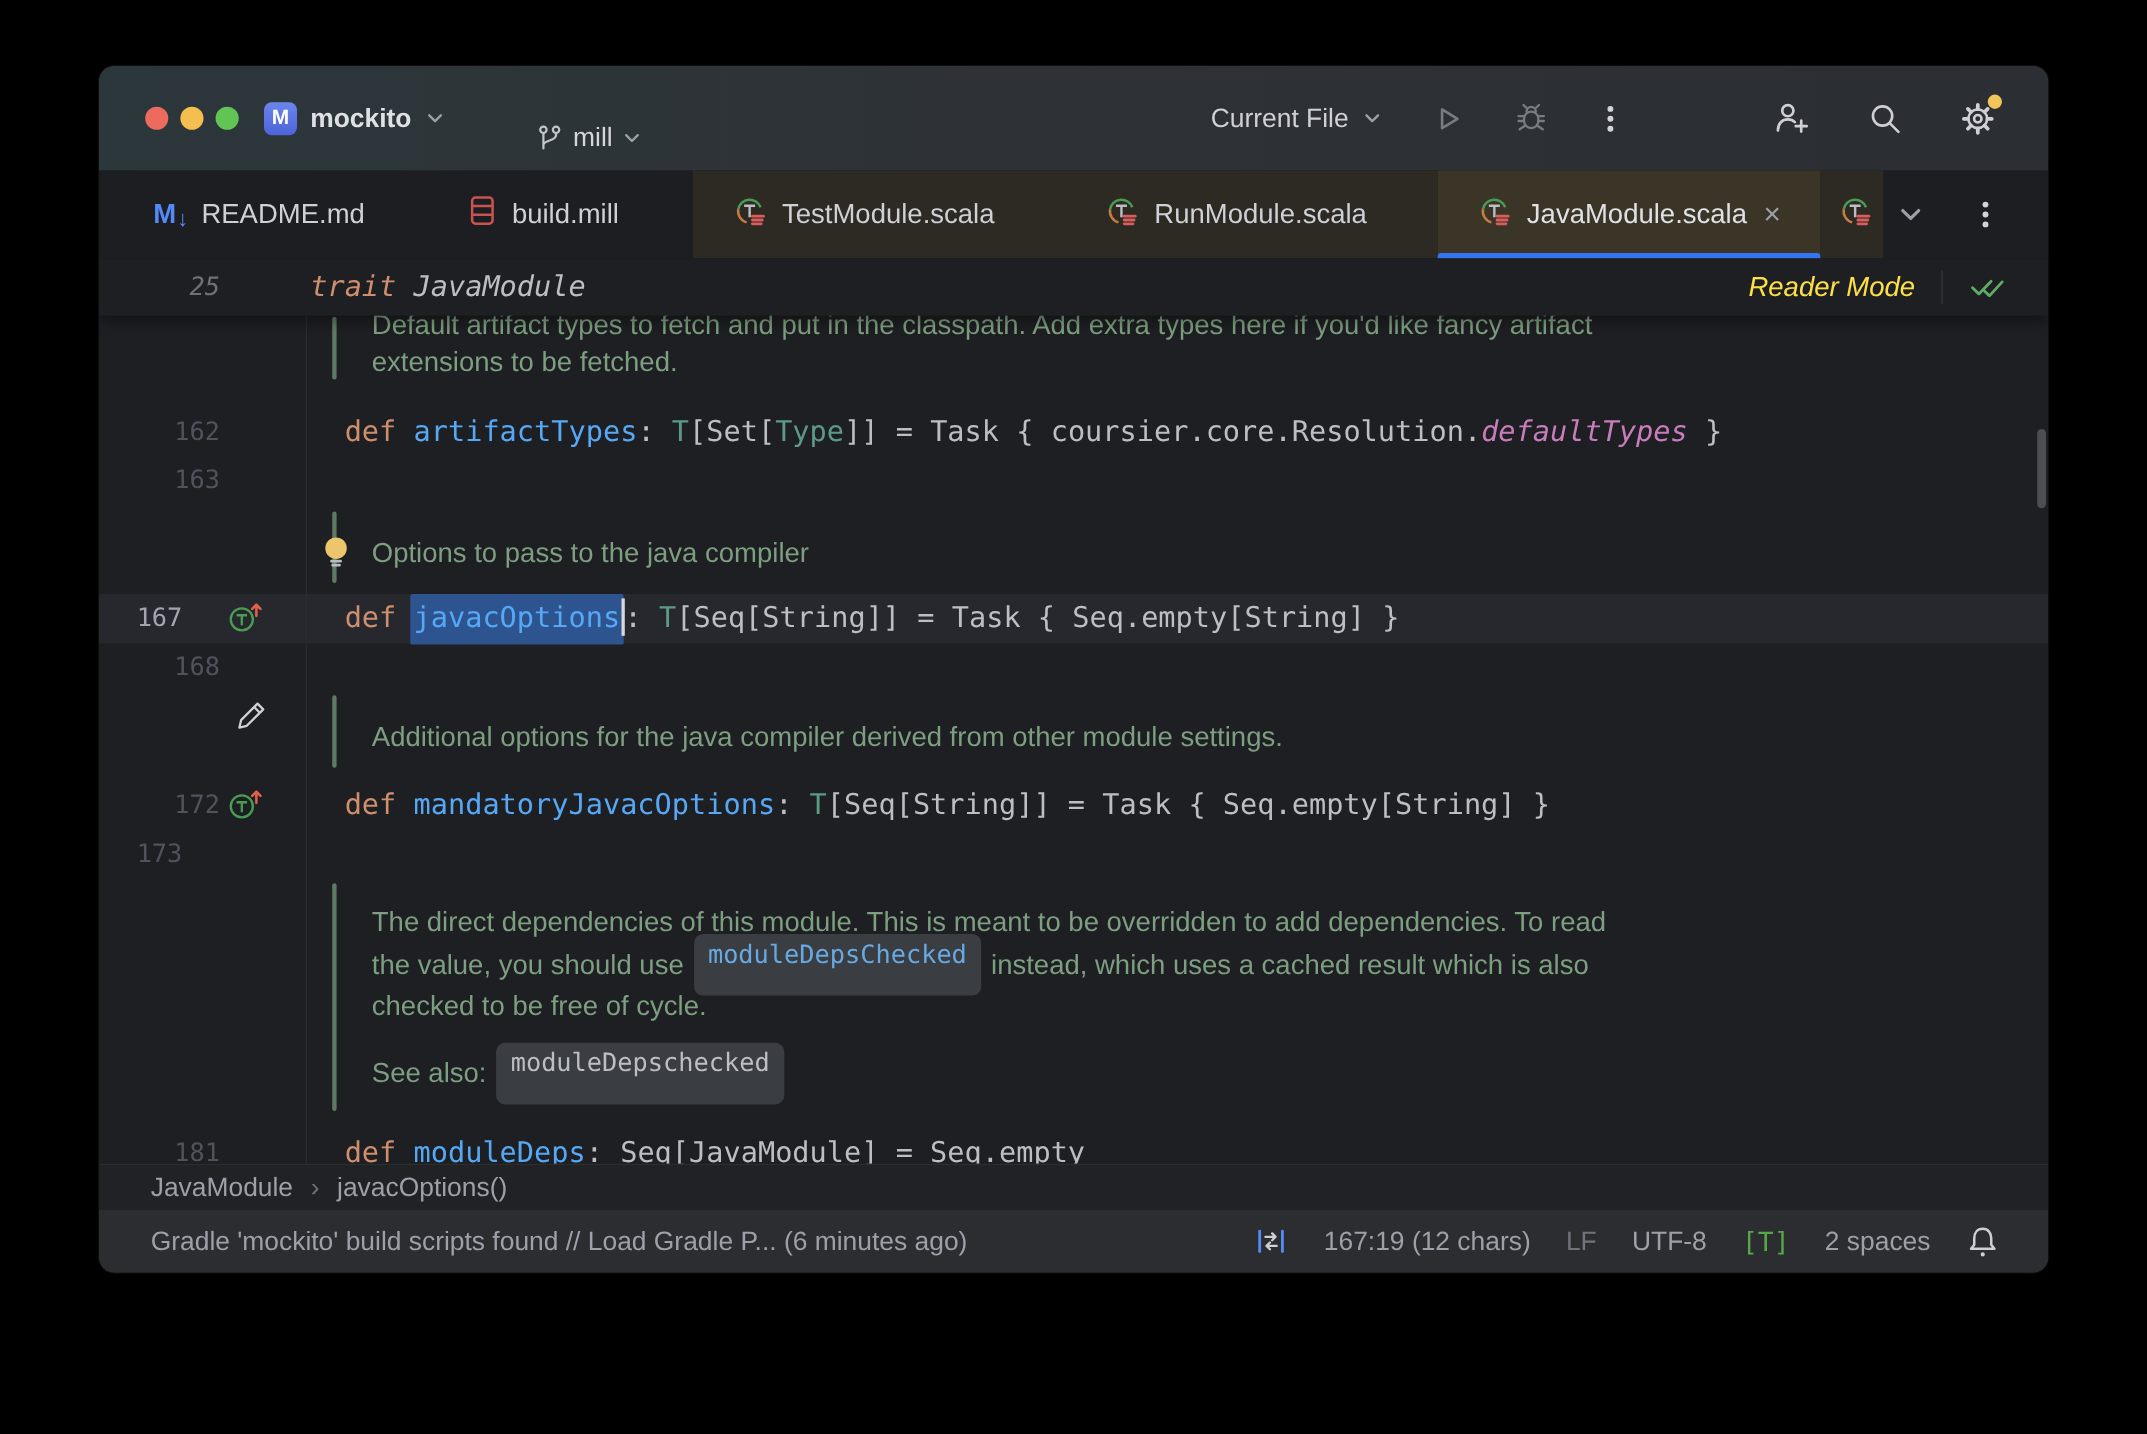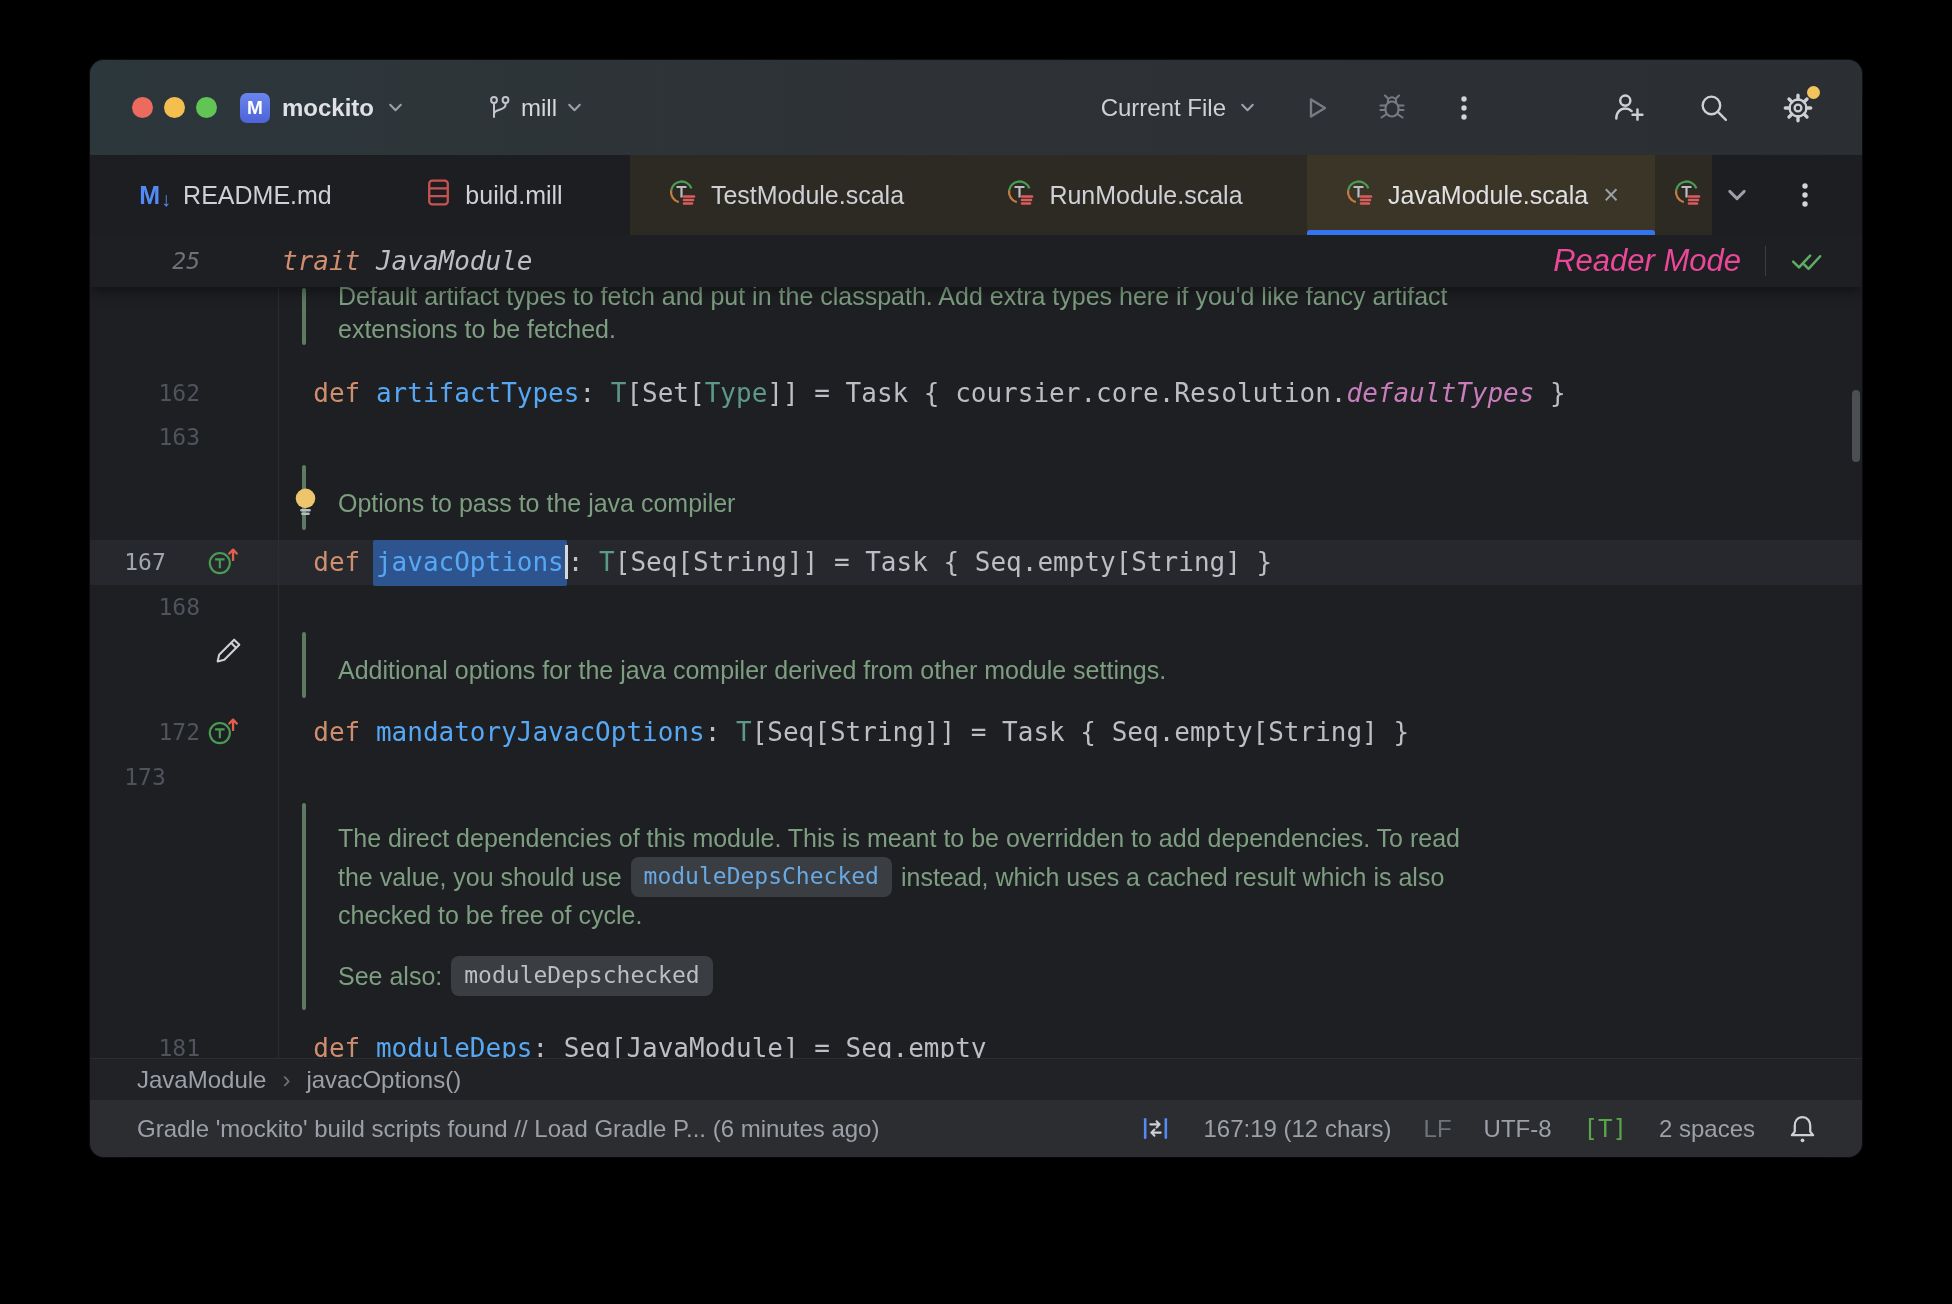--- a/index.html
+++ b/index.html
@@ -6,21 +6,21 @@
   .window{position:absolute;left:90px;top:60px;width:1772px;height:1097px;background:#1E1F22;border-radius:14px;overflow:hidden;
           box-shadow:0 30px 80px rgba(0,0,0,.6),0 0 0 1px rgba(255,255,255,.07);}
   
   .titlebar{position:absolute;top:0;left:0;right:0;height:95px;background:linear-gradient(90deg,#2C373B 0%,#2E3236 45%,#2B2E33 100%);}
   .lights{position:absolute;left:42px;top:0;height:95px;display:flex;align-items:center;gap:11px;}
   .light{width:21px;height:21px;border-radius:50%;}
   .light.red{background:#EC6A5E}.light.yellow{background:#F4BF4F}.light.green{background:#61C454}
   .proj{position:absolute;left:150px;top:0;height:95px;display:flex;align-items:center;gap:12px;}
   .m-badge{width:30px;height:30px;border-radius:7px;background:linear-gradient(180deg,#6A86EC,#4D63D8);color:#fff;font-weight:700;font-size:19px;display:flex;align-items:center;justify-content:center;}
   .proj-name{color:#DFE1E5;font-size:24px;font-weight:700;}
-  .branch{position:absolute;left:396px;top:0;height:95px;display:flex;align-items:center;gap:8px;color:#D5D7DB;font-size:24px;}
+  .branch{position:absolute;left:396px;top:18px;height:95px;display:flex;align-items:center;gap:8px;color:#D5D7DB;font-size:24px;}
   .run-group{position:absolute;right:385px;top:0;height:95px;display:flex;align-items:center;gap:42px;}
   .cf{display:flex;align-items:center;gap:12px;color:#CED0D6;font-size:24px;}
   .right-icons{position:absolute;right:46px;top:0;height:95px;display:flex;align-items:center;gap:50px;}
   .ic{display:flex;align-items:center;justify-content:center;}
   .gear-wrap{position:relative;}
   .gear-dot{position:absolute;right:-4px;top:-4px;width:13px;height:13px;border-radius:50%;background:#F2C55C;}
   
   .tabbar{position:absolute;top:95px;left:0;right:0;height:80px;background:#1D1E21;display:flex;align-items:stretch;padding-left:23px;box-sizing:border-box;}
   .tab{display:flex;align-items:center;justify-content:center;gap:13px;font-size:25px;color:#CED0D6;position:relative;box-sizing:border-box;}
   .tab:nth-child(1){width:245px}.tab:nth-child(2){width:272px}.tab:nth-child(3){width:310px}
@@ -33,29 +33,29 @@
   .tab-actions{margin-left:auto;display:flex;align-items:center;gap:42px;padding-right:44px;}
   .md-ic b{color:#548AF7;font-size:25px;font-weight:800;}
   .md-ic i{color:#548AF7;font-style:normal;font-size:20px;position:relative;top:2px;left:1px;}
   
   .editor{position:absolute;top:175px;left:0;right:0;height:823px;background:#1E1F22;overflow:hidden;}
   .gutter-sep{position:absolute;left:188px;top:0;bottom:0;width:1px;background:#2B2D31;z-index:2;}
   .sticky{position:absolute;top:0;left:0;right:0;height:52px;background:#1E1F22;z-index:10;box-shadow:0 5px 12px rgba(0,0,0,.4);font-style:italic;}
   .sticky .snum{position:absolute;left:0;top:0;width:110px;height:52px;line-height:52px;text-align:right;font-family:"DejaVu Sans Mono",monospace;font-size:23px;color:#6E7277;}
   .sticky .scode{position:absolute;left:192px;top:0;height:52px;line-height:52px;font-family:"DejaVu Sans Mono",monospace;font-size:26px;white-space:pre;}
   .reader-widget{position:absolute;right:36px;top:0;height:52px;display:flex;align-items:center;gap:24px;}
-  .reader-label{color:#ec4899;font-size:31px;}
+  .reader-label{color:#fde047;font-size:25px;}
   .reader-div{width:1px;height:30px;background:#3B3D42;}
   .cur-line{position:absolute;left:0;right:0;height:45px;background:#26282E;z-index:0;}
   .code-row{position:absolute;left:192px;height:44px;line-height:44px;font-family:"DejaVu Sans Mono",monospace;font-size:26px;white-space:pre;color:#BCBEC4;z-index:3;}
   .lnum{position:absolute;left:0;width:110px;text-align:right;height:44px;line-height:44px;font-family:"DejaVu Sans Mono",monospace;font-size:23px;color:#4E535C;z-index:3;}
   .lnum.current{color:#A1A6AE;}
   .doc-row{position:absolute;left:248px;height:40px;font-size:25px;color:#7D9E80;display:flex;align-items:center;white-space:pre;z-index:3;}
   .doc-bar{position:absolute;left:212px;width:4px;border-radius:2px;background:#5E7A62;z-index:1;}
-  .chip{font-family:"DejaVu Sans Mono",monospace;font-size:23px;line-height:1;background:#3A3D41;border-radius:8px;padding:8px 13px 9px;margin:0 9px;}
+  .chip{font-family:"DejaVu Sans Mono",monospace;font-size:23px;line-height:1;background:#3A3D41;border-radius:8px;padding:8px 13px 25px;margin:0 9px;}
   .chip.blue{color:#69A9E3}.chip.plain{color:#BCBEC4}
   .tk-kw{color:#CF8E6D}.tk-fn{color:#56A8F5}.tk-pl{color:#BCBEC4}.tk-ty{color:#5C9A85}
   .tk-it{color:#C77DBB;font-style:italic}
   .tok-sel{background:#2E5490;border-radius:2px;padding:7px 3px 9px 3px;margin:-7px -3px -9px -3px;}
   .caret{display:inline-block;width:3px;height:34px;background:#D6D8DC;vertical-align:-8px;margin-left:1px;}
   .g-ic{position:absolute;z-index:4;}
   .scroll-thumb{position:absolute;right:2px;top:155px;width:8px;height:72px;background:#4B4E53;border-radius:4px;z-index:6;}
   
   .breadcrumbs{position:absolute;top:998px;left:0;right:0;height:42px;background:#212226;border-top:1px solid rgba(255,255,255,.05);
                display:flex;align-items:center;gap:16px;padding-left:47px;box-sizing:border-box;font-size:24px;color:#9DA0A8;z-index:12;}

